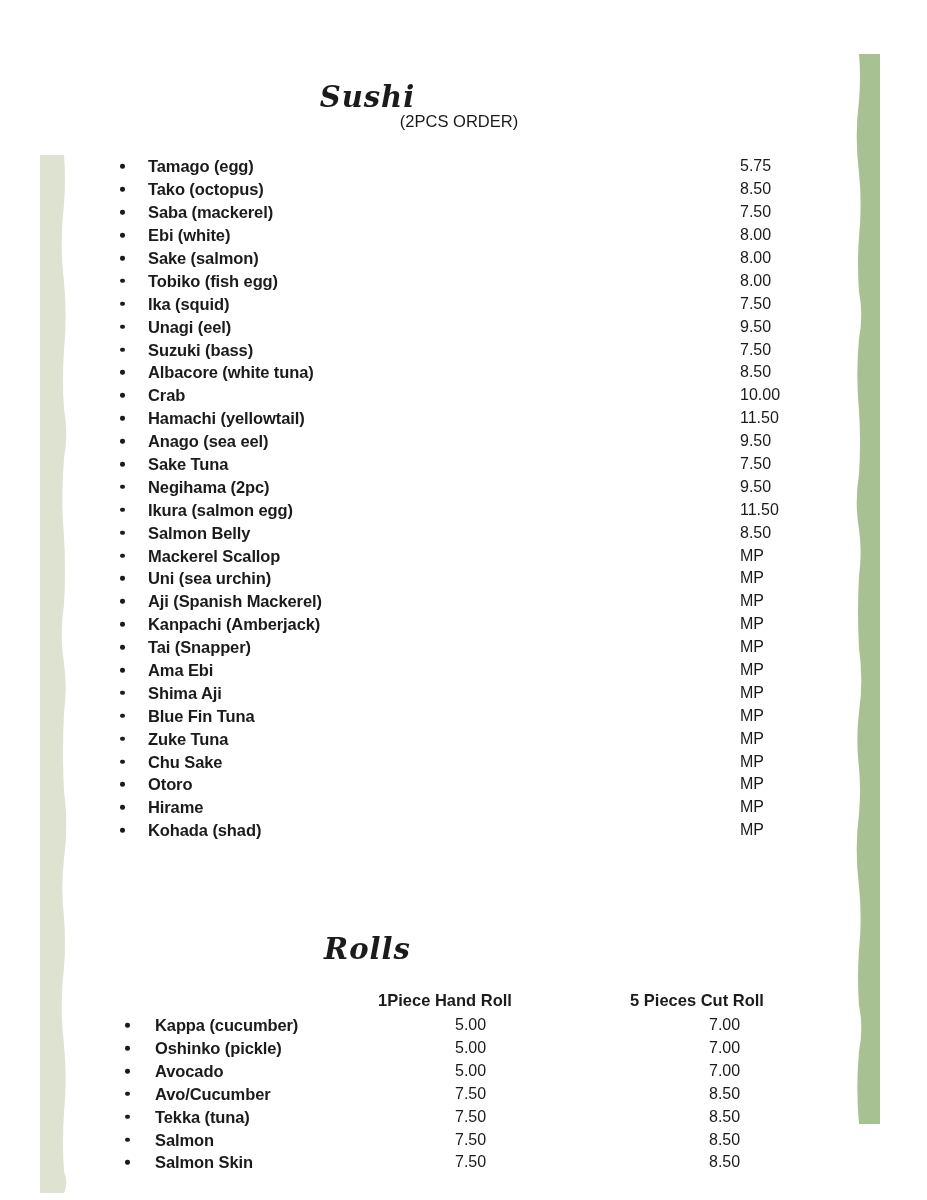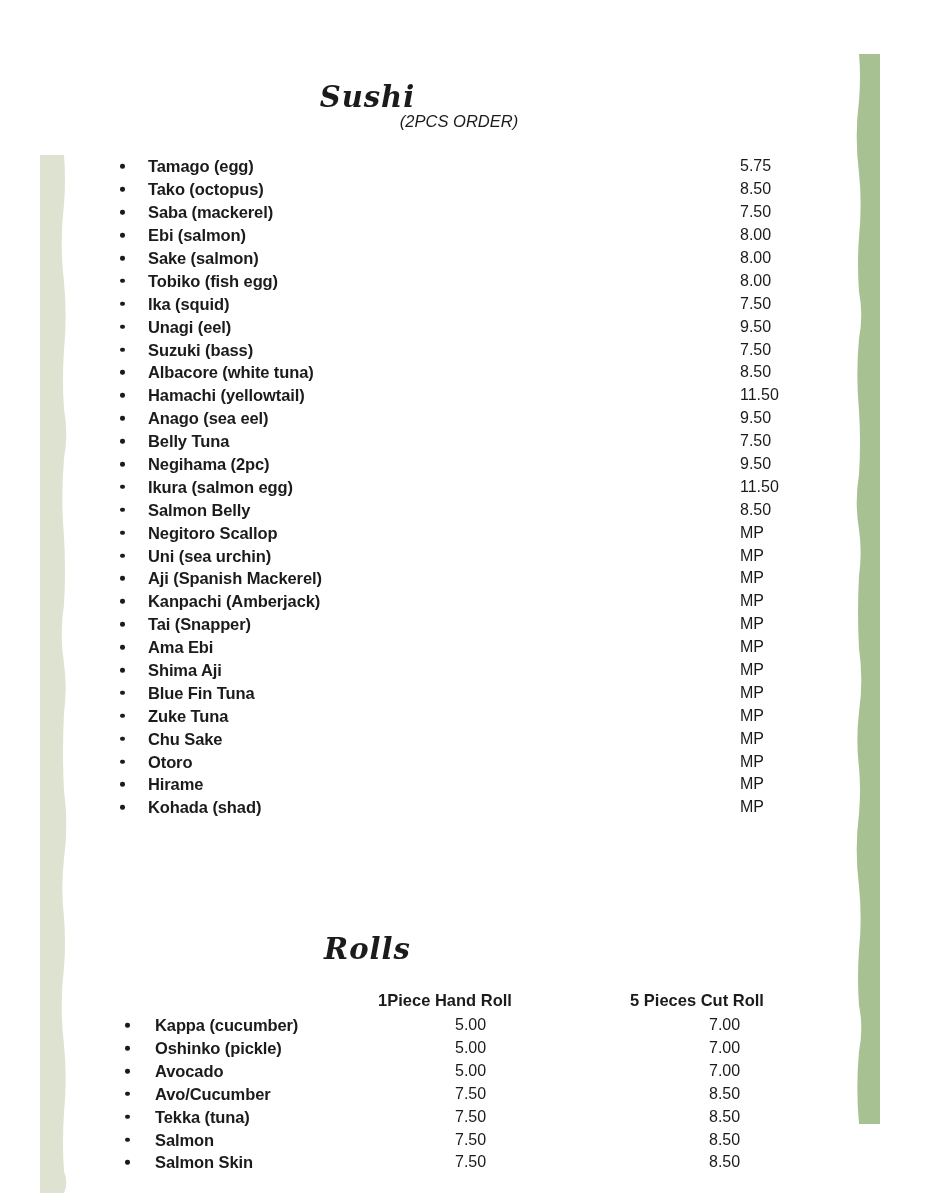--- a/index.html
+++ b/index.html
@@ -20,21 +20,21 @@
     font-family: "DejaVu Serif", serif;
     font-style: italic; font-weight: bold;
     font-size: 29px; letter-spacing: 1px;
   }
   .sushi-title { top: 80px; }
   .rolls-title { top: 932px; }
 
   .sushi-subtitle {
     position: absolute; top: 112px; left: 0; width: 910px;
     text-align: center;
-    font-style: italic; font-size: 16.5px; padding-left: 8px;
+    font-size: 16.5px; padding-left: 8px;
   }
 
   .sushi-list { position: absolute; top: 155px; left: 0; width: 927px; }
   .srow { position: relative; height: 22.9px; }
   .rolls-list { position: absolute; top: 1014px; left: 0; width: 927px; }
   .rrow { position: relative; height: 22.85px; }
 
   .bullet {
     position: absolute; top: 50%; transform: translateY(-50%);
     width: 4.5px; height: 4.5px; border-radius: 50%;
@@ -99,21 +99,21 @@
       </div>
 
       <div class="srow">
         <span class="bullet"></span>
         <span class="item-name">Saba (mackerel)</span>
         <span class="price">7.50</span>
       </div>
 
       <div class="srow">
         <span class="bullet"></span>
-        <span class="item-name">Ebi (salmon)</span>
+        <span class="item-name">Ebi (white)</span>
         <span class="price">8.00</span>
       </div>
 
       <div class="srow">
         <span class="bullet"></span>
         <span class="item-name">Sake (salmon)</span>
         <span class="price">8.00</span>
       </div>
 
       <div class="srow">
@@ -139,37 +139,42 @@
         <span class="item-name">Suzuki (bass)</span>
         <span class="price">7.50</span>
       </div>
 
       <div class="srow">
         <span class="bullet"></span>
         <span class="item-name">Albacore (white tuna)</span>
         <span class="price">8.50</span>
       </div>
 
+      <div class="srow">
+        <span class="bullet"></span>
+        <span class="item-name">Crab</span>
+        <span class="price">10.00</span>
+      </div>
 
 
       <div class="srow">
         <span class="bullet"></span>
         <span class="item-name">Hamachi (yellowtail)</span>
         <span class="price">11.50</span>
       </div>
 
       <div class="srow">
         <span class="bullet"></span>
         <span class="item-name">Anago (sea eel)</span>
         <span class="price">9.50</span>
       </div>
 
       <div class="srow">
         <span class="bullet"></span>
-        <span class="item-name">Belly Tuna</span>
+        <span class="item-name">Sake Tuna</span>
         <span class="price">7.50</span>
       </div>
 
       <div class="srow">
         <span class="bullet"></span>
         <span class="item-name">Negihama (2pc)</span>
         <span class="price">9.50</span>
       </div>
 
 
@@ -180,21 +185,21 @@
       </div>
 
       <div class="srow">
         <span class="bullet"></span>
         <span class="item-name">Salmon Belly</span>
         <span class="price">8.50</span>
       </div>
 
       <div class="srow">
         <span class="bullet"></span>
-        <span class="item-name">Negitoro Scallop</span>
+        <span class="item-name">Mackerel Scallop</span>
         <span class="price">MP</span>
       </div>
 
       <div class="srow">
         <span class="bullet"></span>
         <span class="item-name">Uni (sea urchin)</span>
         <span class="price">MP</span>
       </div>
 
       <div class="srow">

